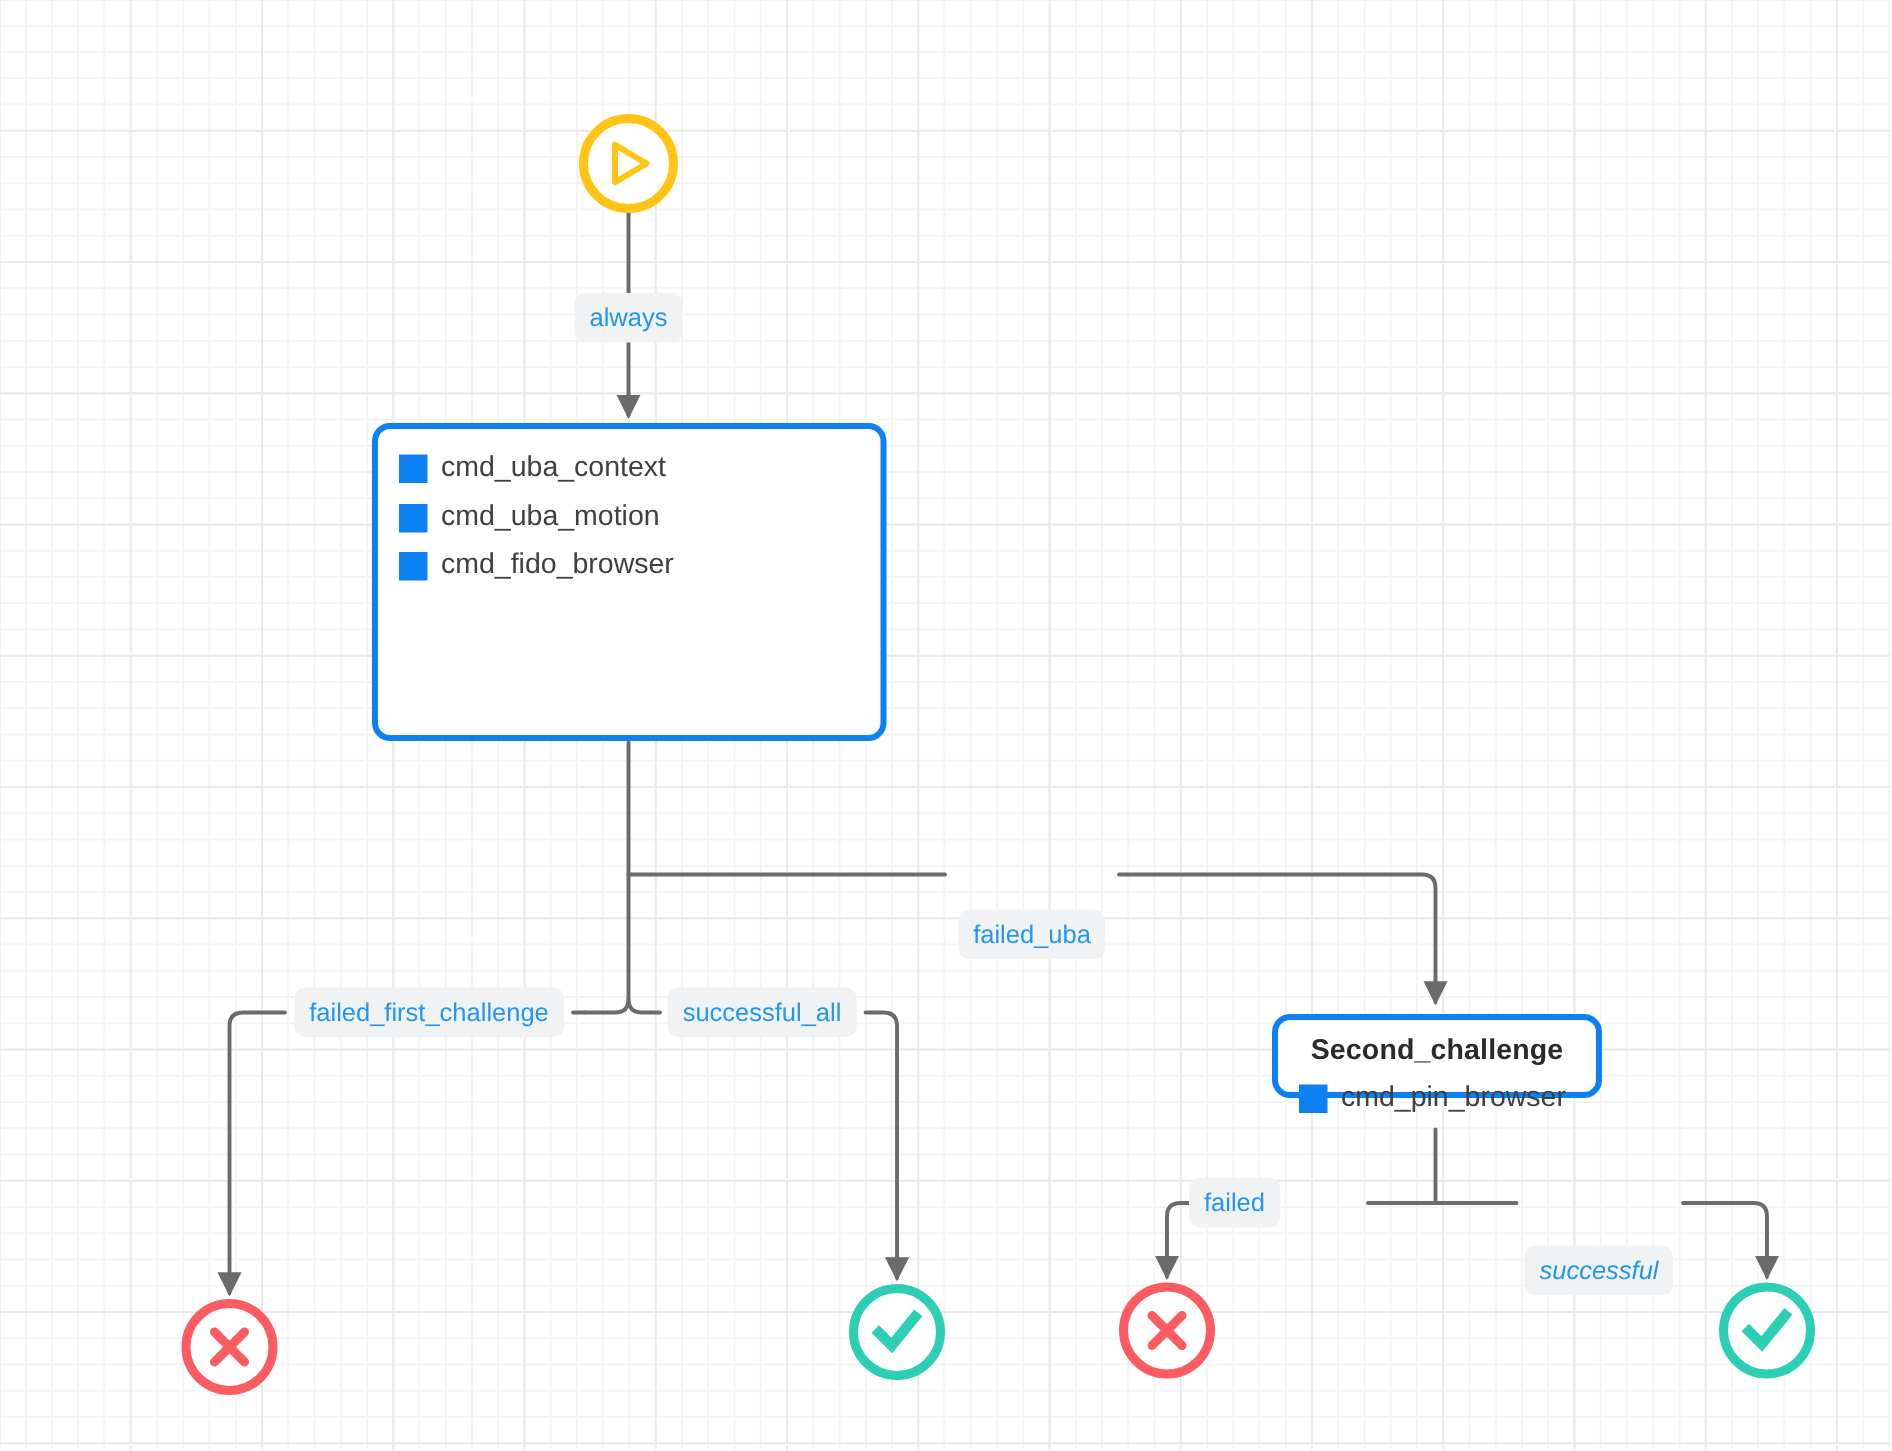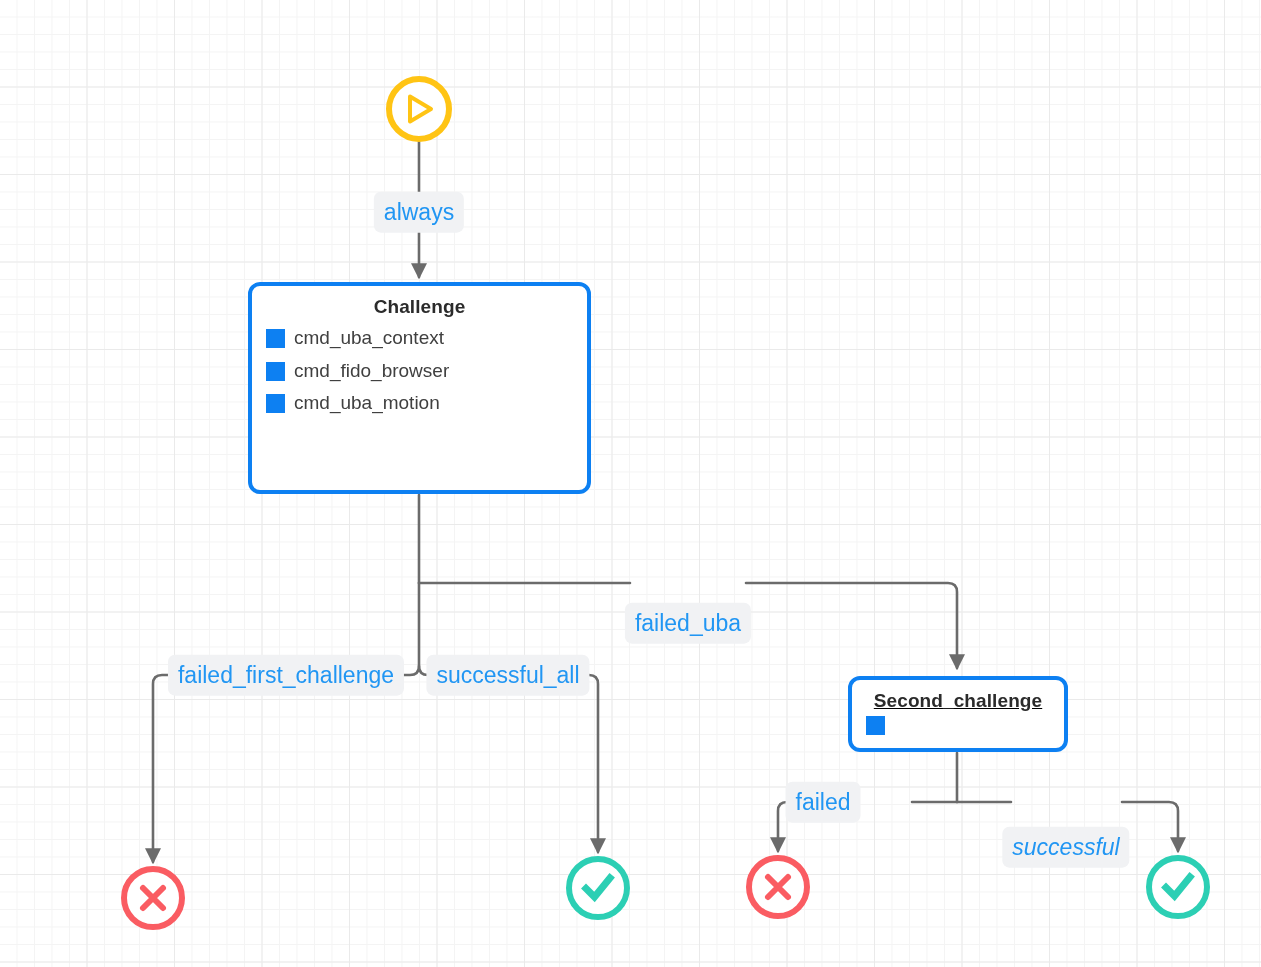--- a/index.html
+++ b/index.html
@@ -95,21 +95,21 @@
     width: 64px; height: 64px;
     border: 6px solid #2ccfb4;
   }
 
   
   .edge-label {
     position: absolute;
     box-sizing: border-box;
     background: #f1f2f4;
     color: #2196f3;
-    font-size: 23px;
+    font-size: 17px;
     border-radius: 7px;
     padding: 6px 10px;
     white-space: nowrap;
     transform: translate(-50%, -50%);
     line-height: 1.25;
   }
 </style>
 </head>
 <body>
 
@@ -144,39 +144,39 @@
     </g>
   </svg>
 
   <div class="circle-node start-node" style="left:386px; top:76px;">
     <svg width="34" height="34" viewBox="0 0 34 34">
       <path d="M 8 4.5 L 29 17 L 8 29.5 Z" fill="none" stroke="#ffc414" stroke-width="4" stroke-linejoin="round"></path>
     </svg>
   </div>
 
   <div class="task-node" style="left:248px; top:282px; width:343px; height:212px;">
-    <div class="task-title">Challenge</div>
     <div class="task-item">
       <span class="item-swatch"></span>
       <span>cmd_uba_context</span>
     </div>
     <div class="task-item">
       <span class="item-swatch"></span>
+      <span>cmd_uba_motion</span>
+    </div>
+    <div class="task-item">
+      <span class="item-swatch"></span>
       <span>cmd_fido_browser</span>
     </div>
-    <div class="task-item">
-      <span class="item-swatch"></span>
-      <span>cmd_uba_motion</span>
-    </div>
-  </div>
-
-  <div class="task-node" style="left:848px; top:676px; width:220px; height:76px;text-decoration:underline;">
+  </div>
+
+  <div class="task-node" style="left:848px; top:676px; width:220px; height:56px;">
     <div class="task-title">Second_challenge</div>
     <div class="task-item">
       <span class="item-swatch"></span>
+      <span>cmd_pin_browser</span>
     </div>
   </div>
 
   <div class="circle-node fail-node" style="left:121px; top:866px;">
     <svg width="34" height="34" viewBox="0 0 34 34">
       <path d="M 7 7 L 27 27 M 27 7 L 7 27" fill="none" stroke="#fa5c62" stroke-width="6" stroke-linecap="round"></path>
     </svg>
   </div>
 
   <div class="circle-node success-node" style="left:566px; top:856px;">

